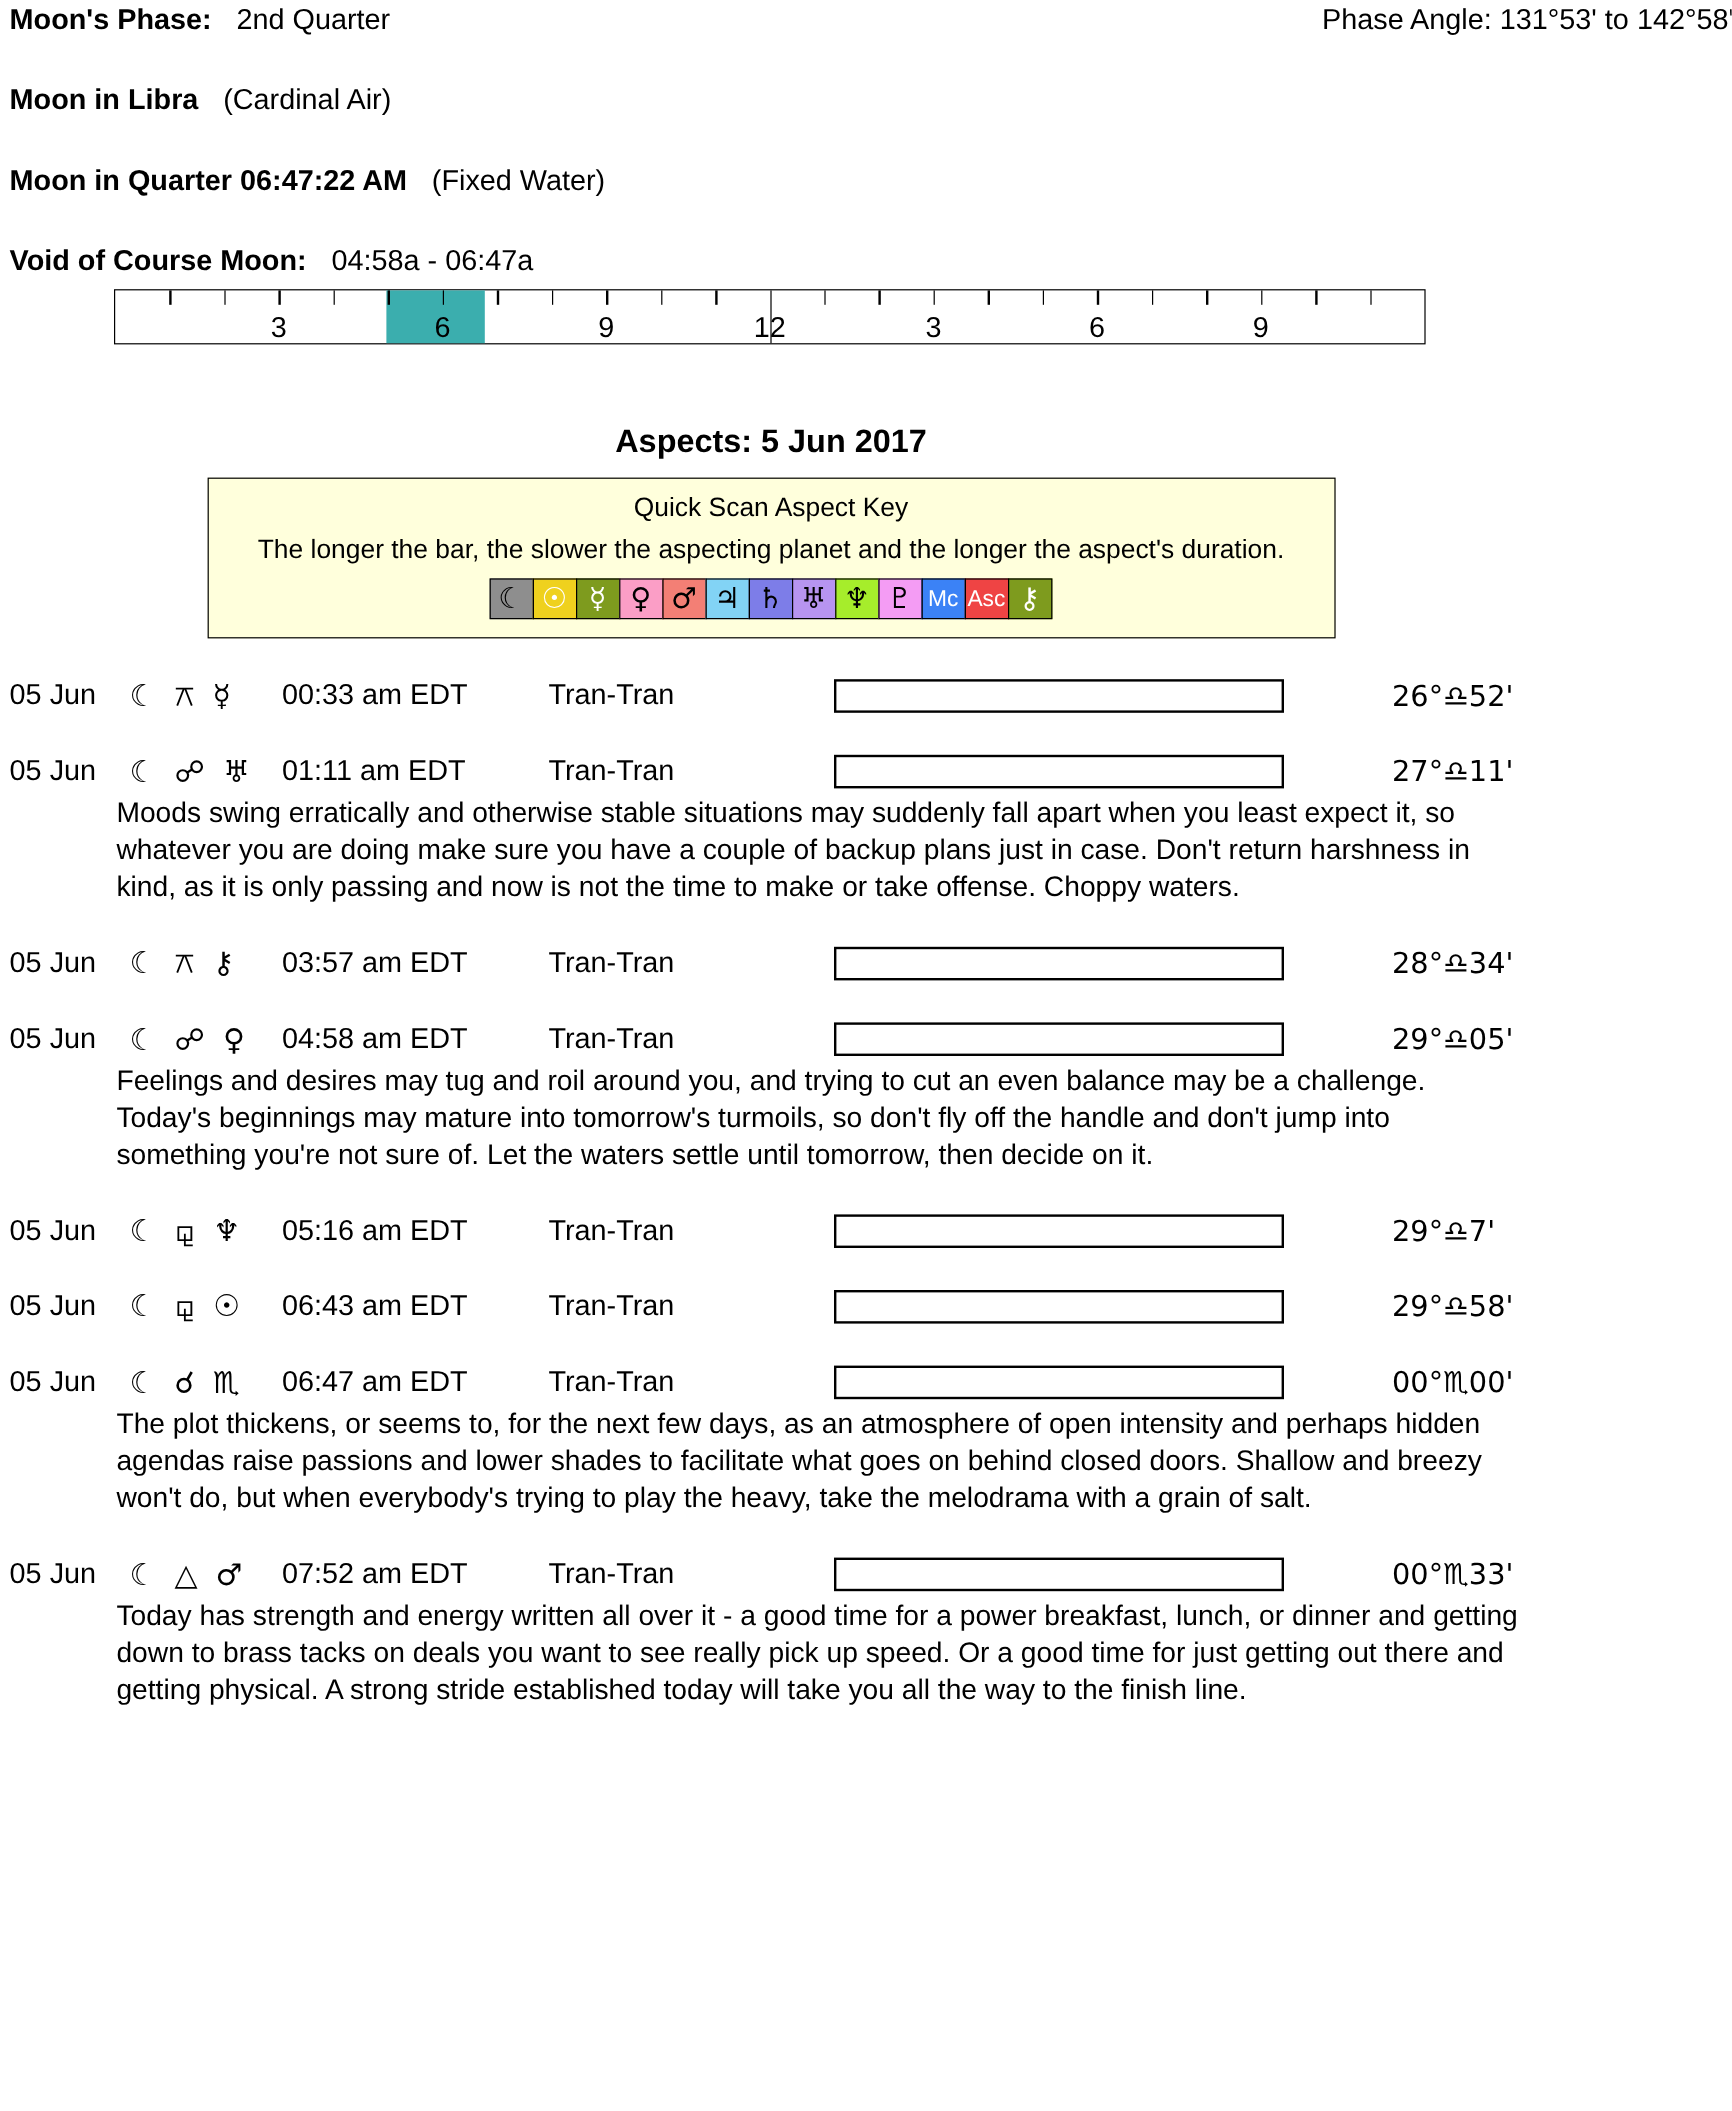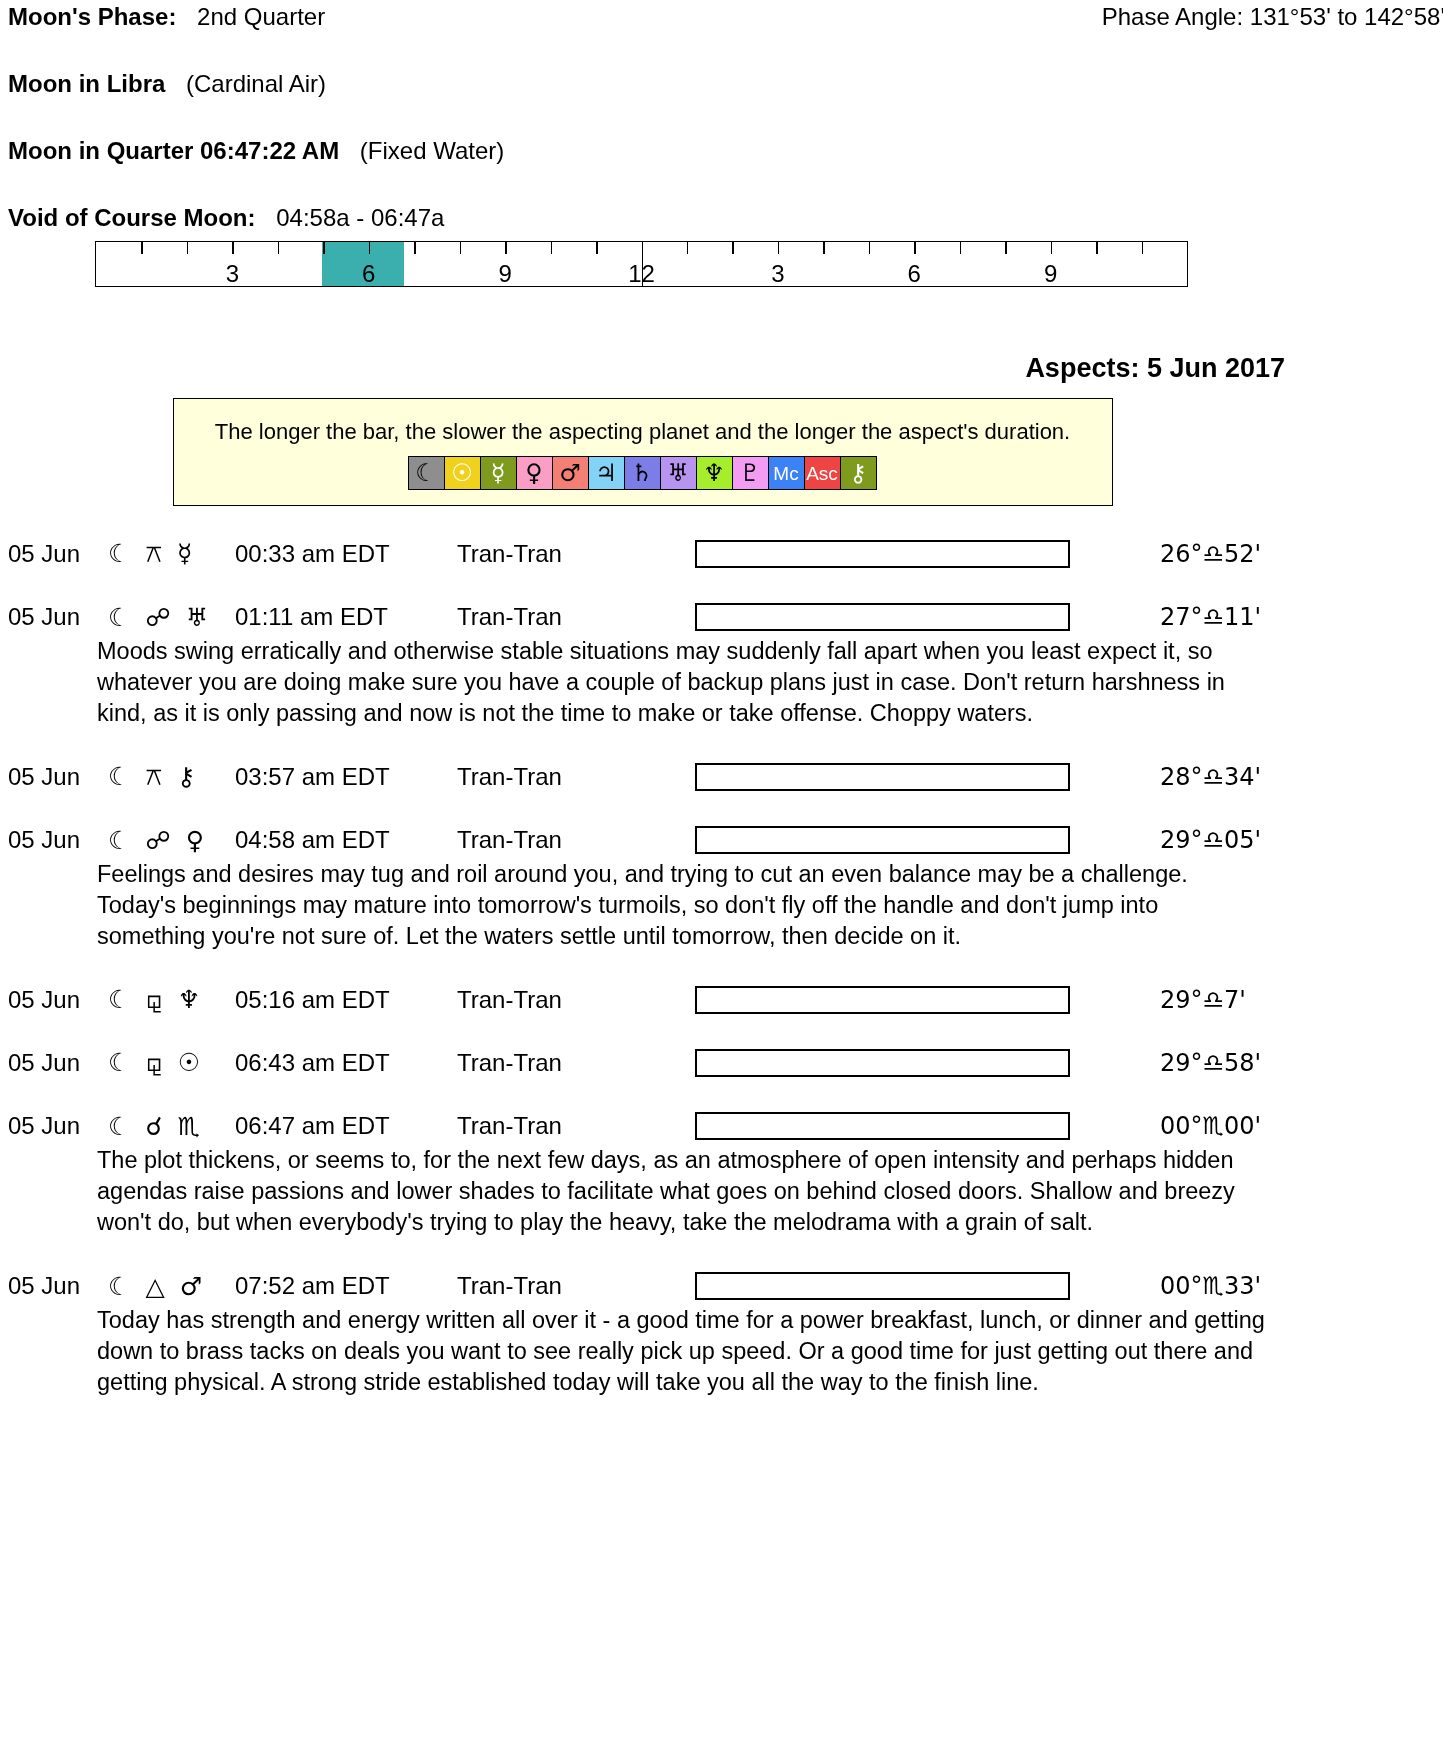--- a/index.html
+++ b/index.html
@@ -26,21 +26,21 @@
   }
   .ruler .hl{position:absolute;top:0;bottom:0;}
   .ruler .tick{position:absolute;top:0;width:1.5px;background:#000;}
   .ruler .lbl{
     position:absolute;bottom:-1px;transform:translateX(-50%);
     font-size:24px;line-height:26px;
   }
 
   
   .content{width:1285px;}
-  .aspects-title{margin-top:66px;text-align:right;font-size:27px;font-weight:bold;}
+  .aspects-title{margin-top:66px;text-align:center;font-size:27px;font-weight:bold;}
   .keybox{
     width:938px;margin:14px auto 0 auto;background:#FFFFDC;
     border:1px solid #000;padding:11px 0 15px 0;text-align:center;
   }
   .keybox .ktitle{font-size:22px;}
   .keybox .ksub{font-size:22px;margin-top:9px;}
   .planet-row{display:flex;justify-content:center;margin-top:11px;}
   .pcell{
     width:35px;height:32px;border:1px solid #000;margin-left:-1px;
     display:flex;align-items:center;justify-content:center;
@@ -119,20 +119,21 @@
     <div class="lbl" style="left: 50%;">12</div>
     <div class="lbl" style="left: 62.5%;">3</div>
     <div class="lbl" style="left: 75%;">6</div>
     <div class="lbl" style="left: 87.5%;">9</div>
   </div>
 
 <div class="content">
   <div class="aspects-title">Aspects: 5 Jun 2017</div>
 
   <div class="keybox">
+    <div class="ktitle">Quick Scan Aspect Key</div>
     <div class="ksub">The longer the bar, the slower the aspecting planet and the longer the aspect's duration.</div>
     <div class="planet-row" id="planet-row">
         <span class="pcell" style="background: rgb(142, 142, 142); color: rgb(0, 0, 0);">☾</span>
         <span class="pcell" style="background: rgb(239, 209, 30); color: rgb(255, 255, 255);">☉</span>
         <span class="pcell" style="background: rgb(126, 155, 30); color: rgb(255, 255, 255);">☿</span>
         <span class="pcell" style="background: rgb(251, 158, 198); color: rgb(0, 0, 0);">♀</span>
         <span class="pcell" style="background: rgb(243, 127, 117); color: rgb(0, 0, 0);">♂</span>
         <span class="pcell" style="background: rgb(130, 211, 245); color: rgb(0, 0, 0);">♃</span>
         <span class="pcell" style="background: rgb(125, 125, 232); color: rgb(0, 0, 0);">♄</span>
         <span class="pcell" style="background: rgb(183, 148, 240); color: rgb(0, 0, 0);">♅</span>

